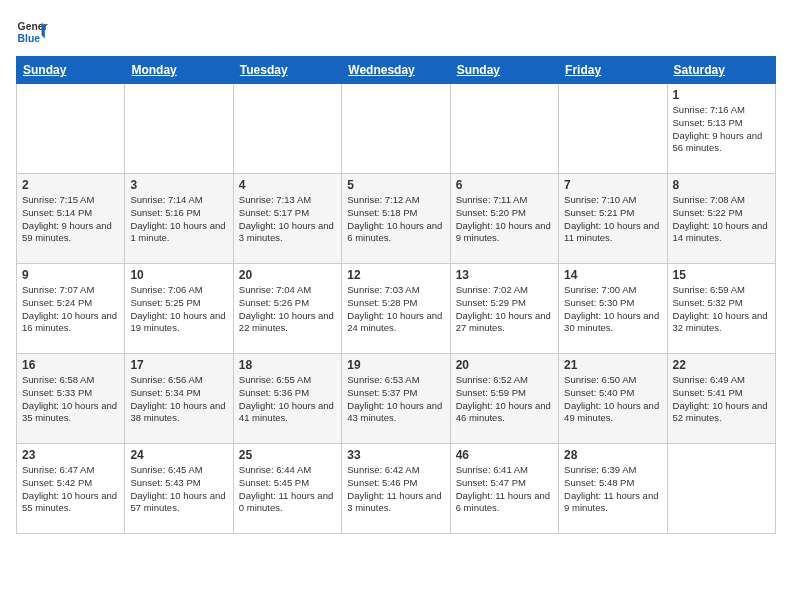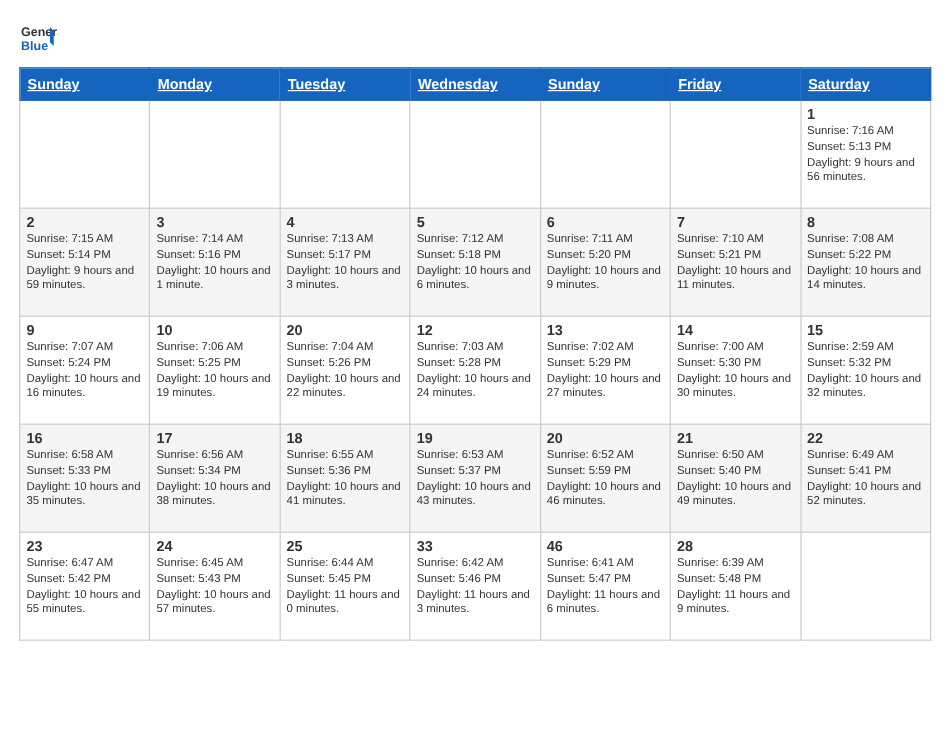--- a/index.html
+++ b/index.html
@@ -200,21 +200,21 @@
 Daylight: 10 hours and 27 minutes.</div>
         </td>
         <td>
           <span class="day-num">14</span>
           <div class="day-info">Sunrise: 7:00 AM
 Sunset: 5:30 PM
 Daylight: 10 hours and 30 minutes.</div>
         </td>
         <td>
           <span class="day-num">15</span>
-          <div class="day-info">Sunrise: 2:59 AM
+          <div class="day-info">Sunrise: 6:59 AM
 Sunset: 5:32 PM
 Daylight: 10 hours and 32 minutes.</div>
         </td>
       </tr>
       <tr>
         <td>
           <span class="day-num">16</span>
           <div class="day-info">Sunrise: 6:58 AM
 Sunset: 5:33 PM
 Daylight: 10 hours and 35 minutes.</div>

